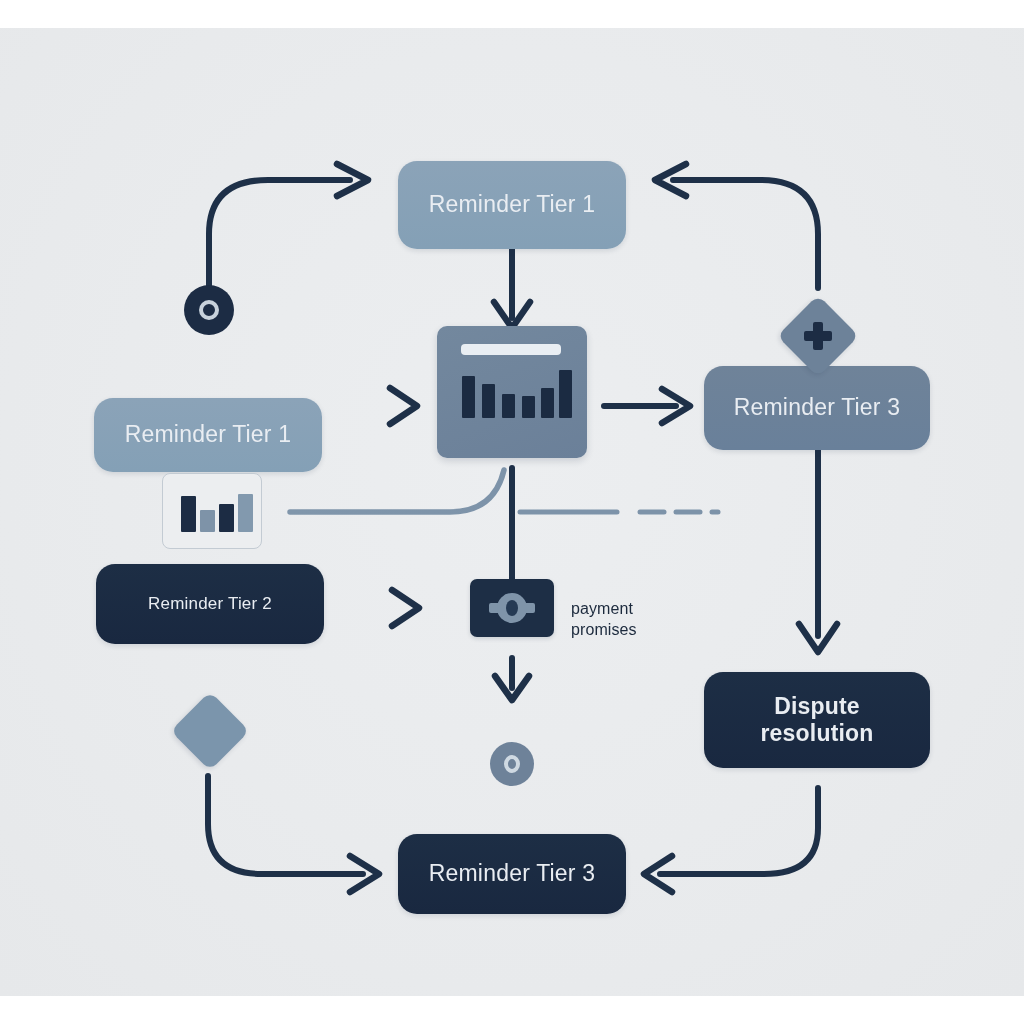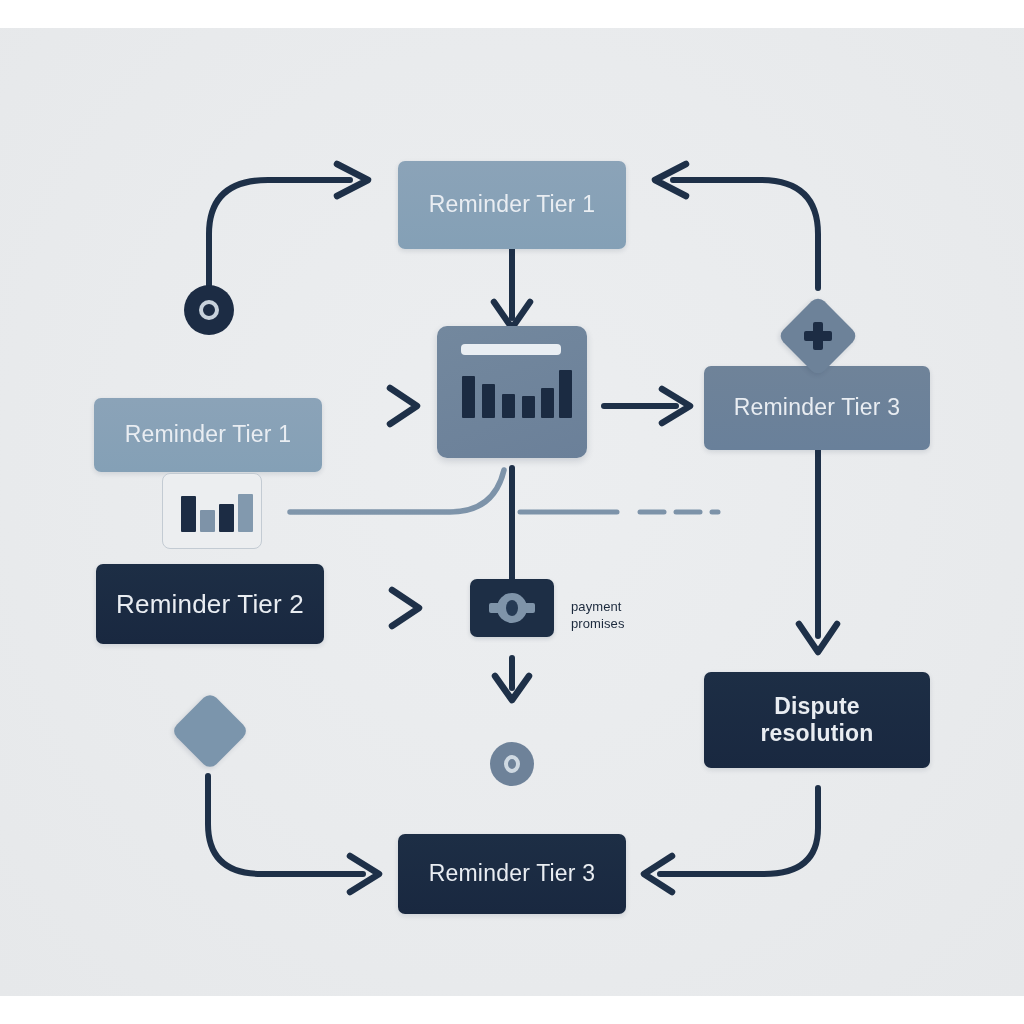--- a/index.html
+++ b/index.html
@@ -25,21 +25,21 @@
     width: 1024px;
     height: 968px;
     background: radial-gradient(ellipse at 50% 45%, #eceef0 0%, #e9ebed 55%, #e6e8ea 100%);
   }
   .node {
     position: absolute;
     display: flex;
     align-items: center;
     justify-content: center;
     box-sizing: border-box;
-    border-radius: 7px;
+    border-radius: 19px;
     text-align: center;
     line-height: 1.18;
     letter-spacing: 0.2px;
     color: #e9edf2;
     box-shadow: 0 2px 5px rgba(30,45,70,0.13);
   }
   .node.light {
     background: linear-gradient(180deg, #8ba3b8 0%, #84a0b6 100%);
   }
   .node.mid {
@@ -89,21 +89,21 @@
   }
   .badge {
     position: absolute;
     border-radius: 7px;
     background: #1d2e45;
     box-shadow: 0 2px 4px rgba(30,45,70,0.15);
   }
   .label-free {
     position: absolute;
     color: #1c2a3d;
-    font-size: 13px;
+    font-size: 16px;
     line-height: 1.32;
     letter-spacing: 0.1px;
   }
   .diamond {
     position: absolute;
     border-radius: 9px;
     transform: rotate(45deg);
     box-shadow: 0 2px 5px rgba(30,45,70,0.14);
   }
   .dot-ring {
@@ -208,21 +208,21 @@
     </div>
 
     <div class="node light" style="left:94px; top:370px; width:228px; height:74px; font-size:23px;">
       <span>Reminder Tier 1</span>
     </div>
 
     <div class="node mid" style="left:704px; top:338px; width:226px; height:84px; font-size:23px;">
       <span>Reminder Tier 3</span>
     </div>
 
-    <div class="node dark" style="left:96px; top:536px; width:228px; height:80px; font-size:26px;">
+    <div class="node dark" style="left:96px; top:536px; width:228px; height:80px; font-size:17px;">
       <span>Reminder Tier 2</span>
     </div>
 
     <div class="node dark" style="left:704px; top:644px; width:226px; height:96px; font-size:23px;font-weight:bold;">
       <span style="max-width:150px;">Dispute resolution</span>
     </div>
 
     <div class="node dark" style="left:398px; top:806px; width:228px; height:80px; font-size:23px;">
       <span>Reminder Tier 3</span>
     </div>

